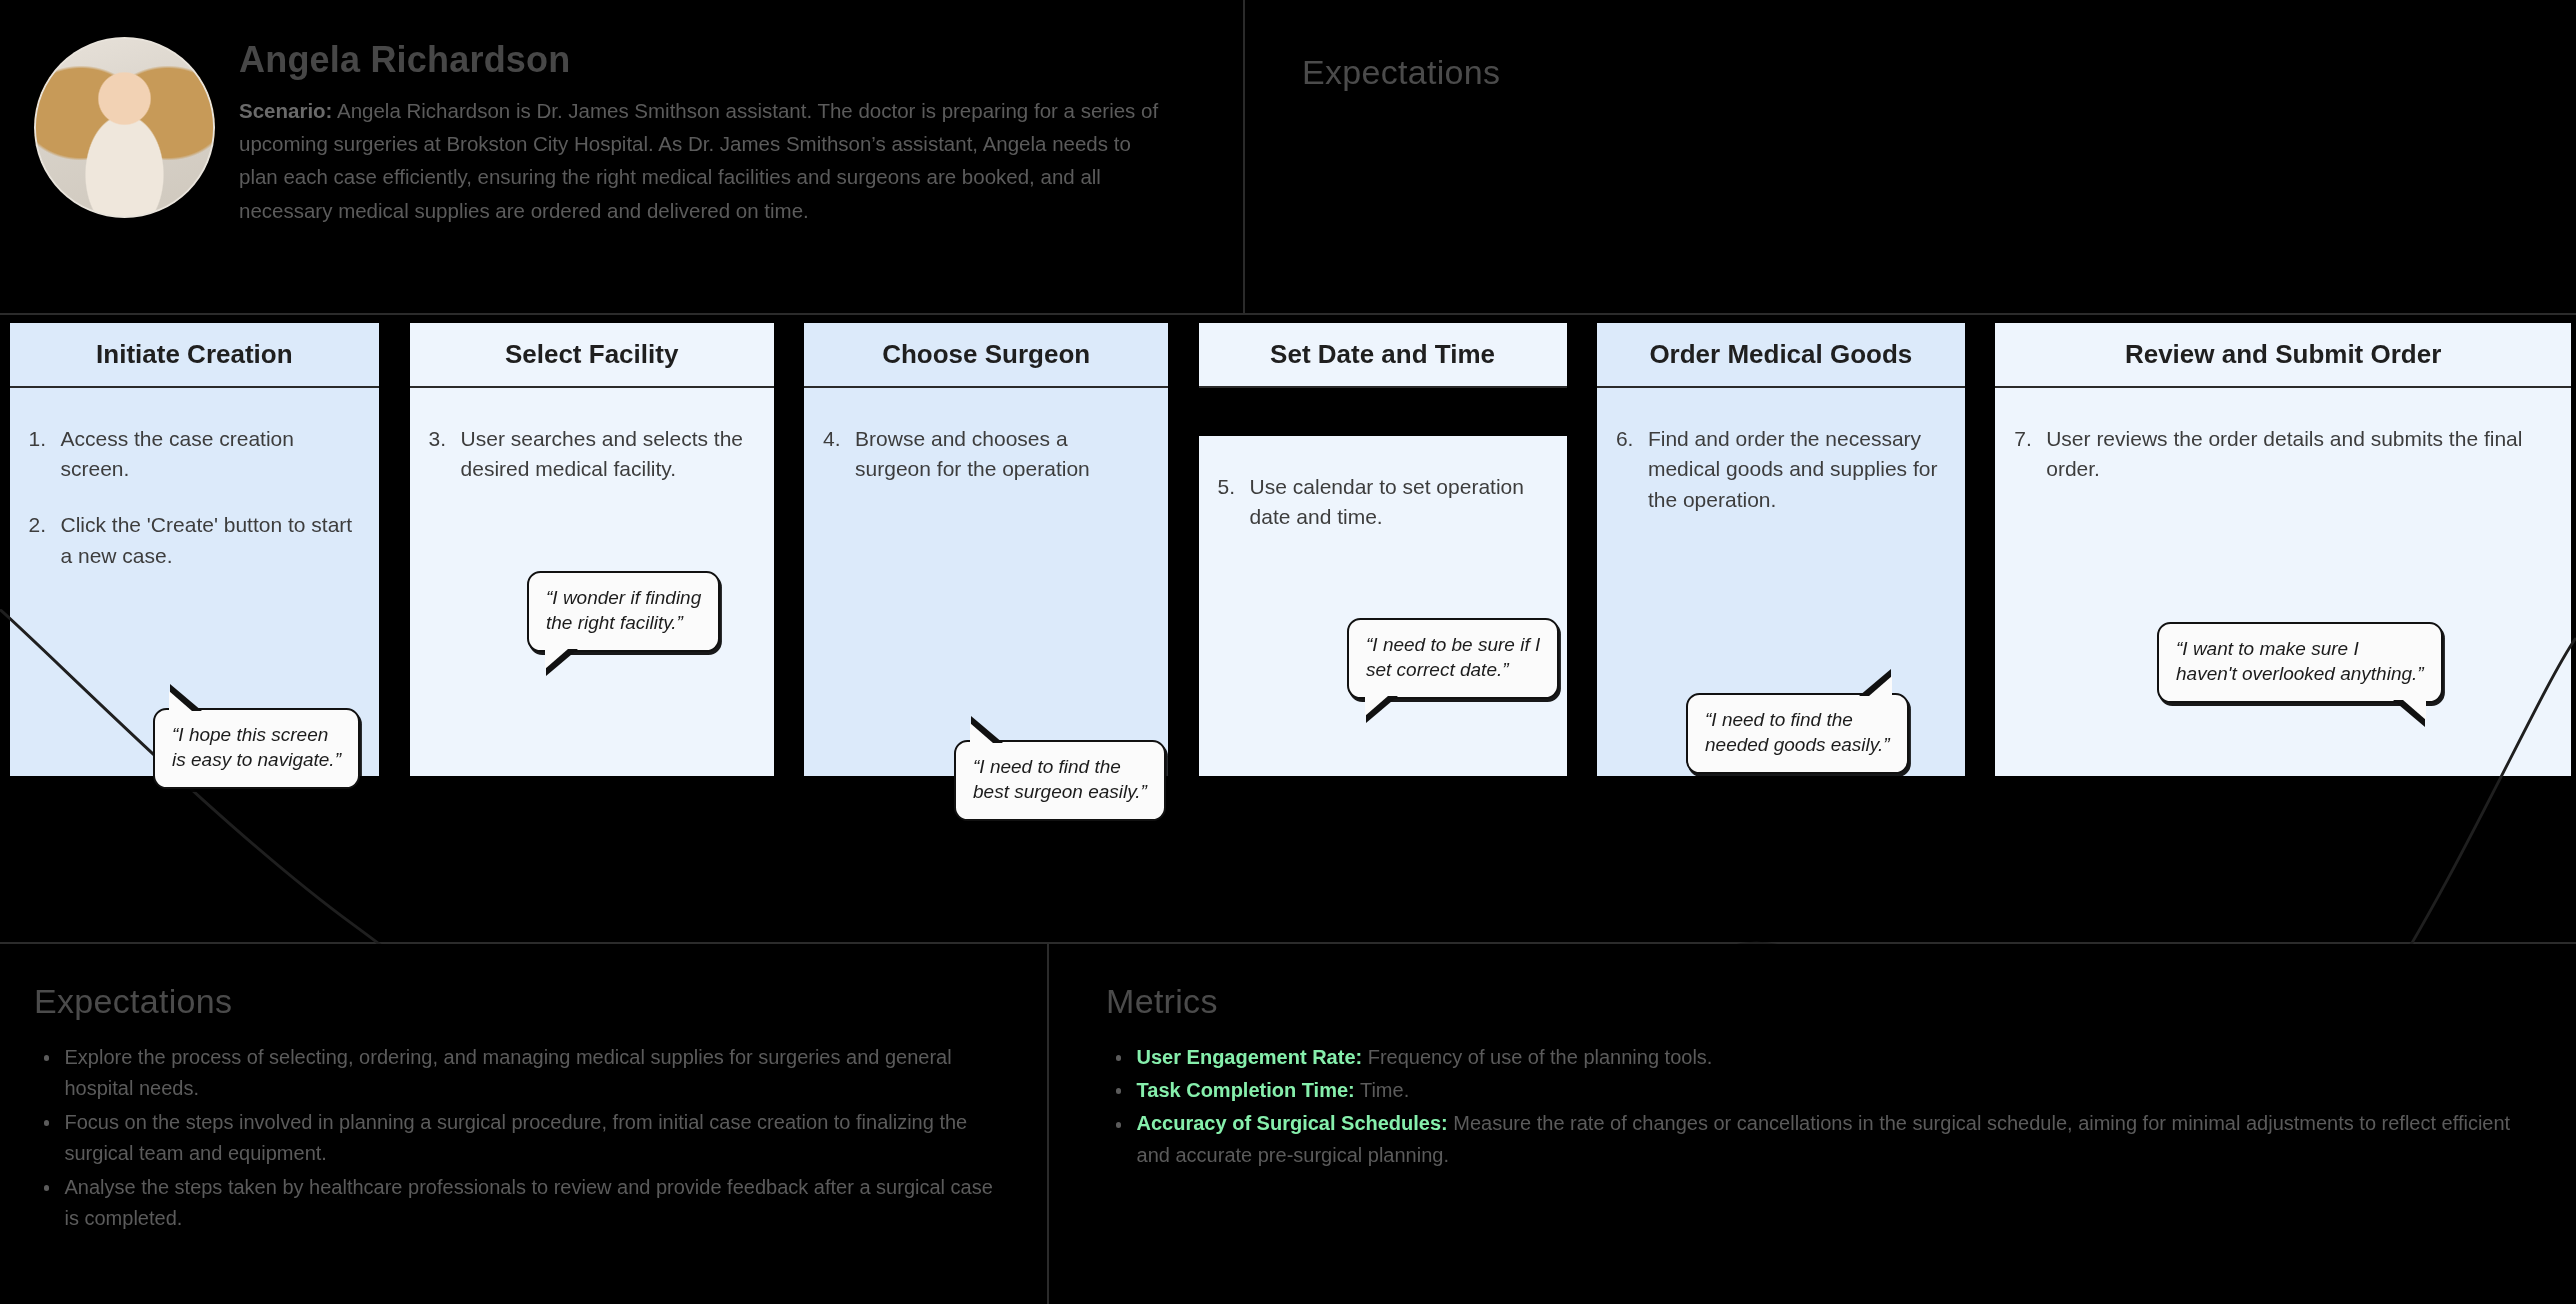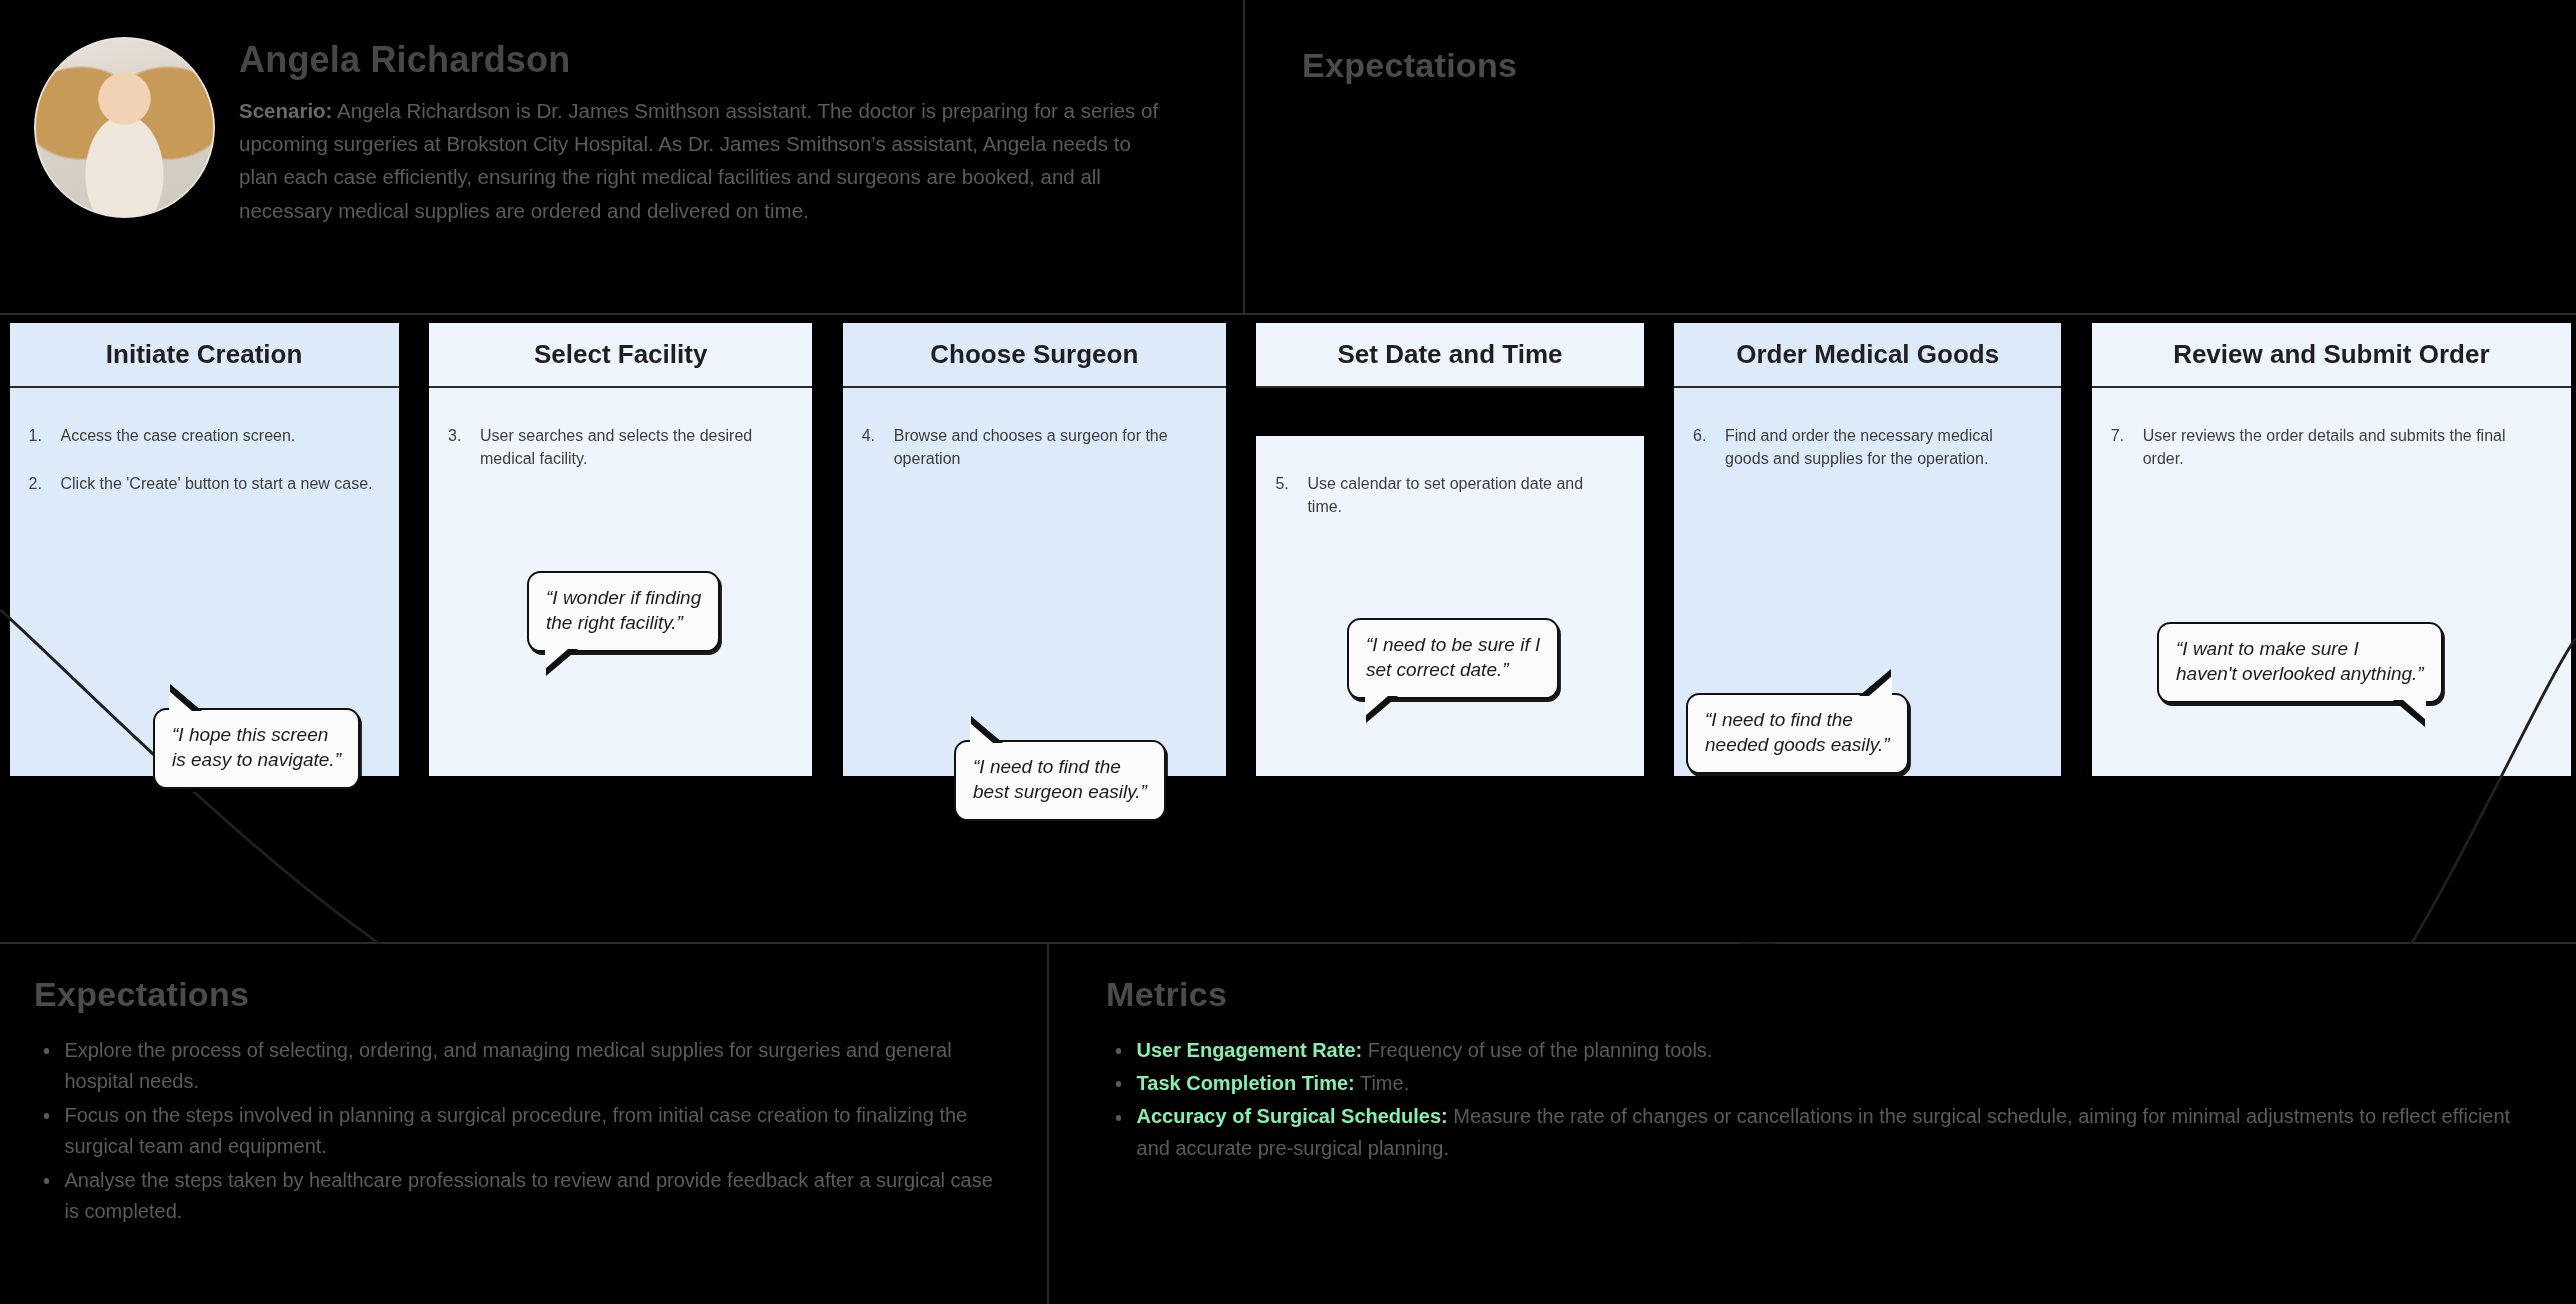--- a/index.html
+++ b/index.html
@@ -67,22 +67,23 @@
   .expect-panel {
     flex: 1 1 auto;
     height: 315px;
     border-bottom: 2.9px solid #2b2b2b;
     padding: 46px 0 0 57px;
     background: #000;
   }
   .panel-heading {
     font-size: 34px;
     color: #4b4b4b;
-    font-weight: bold;
+    font-weight: normal;
     letter-spacing: 0.3px;
+    margin-top: 7px;
   }
 
   
   .stage-row {
     position: absolute;
     left: 0; top: 315px;
     width: 2576px; height: 629px;
     display: flex;
     background: #000;
     border-bottom: 2.9px solid #2b2b2b;
@@ -112,21 +113,21 @@
   }
   .stage-body {
     flex: 1 1 auto;
     padding: 36px 23px 0 19px;
   }
   .tint-a .stage-head, .tint-a .stage-body { background: #dceafa; }
   .tint-b .stage-head, .tint-b .stage-body { background: #eef5fd; }
 
   .steps { list-style: none; }
   .steps li {
-    font-size: 16px;
+    font-size: 21px;
     line-height: 1.46;
     color: #3d3d3d;
     margin-bottom: 25px;
     padding-left: 32px;
     text-indent: -32px;
   }
   .steps li .num { display: inline-block; width: 32px; text-indent: 0; }
 
   
   .bottom-row {

